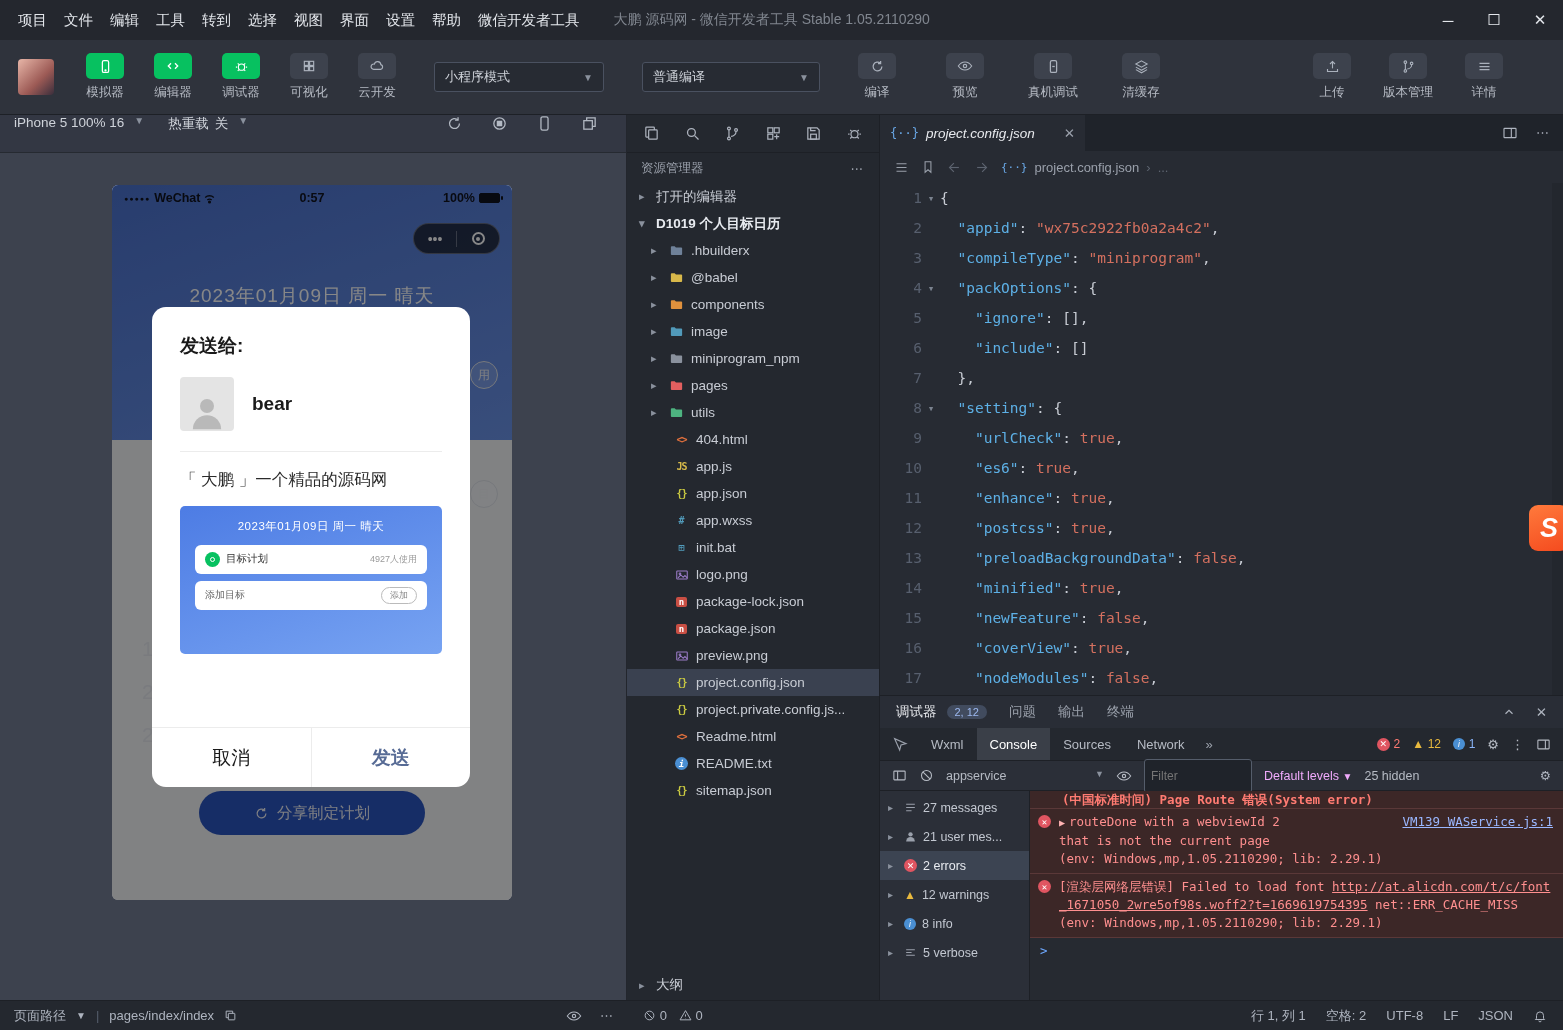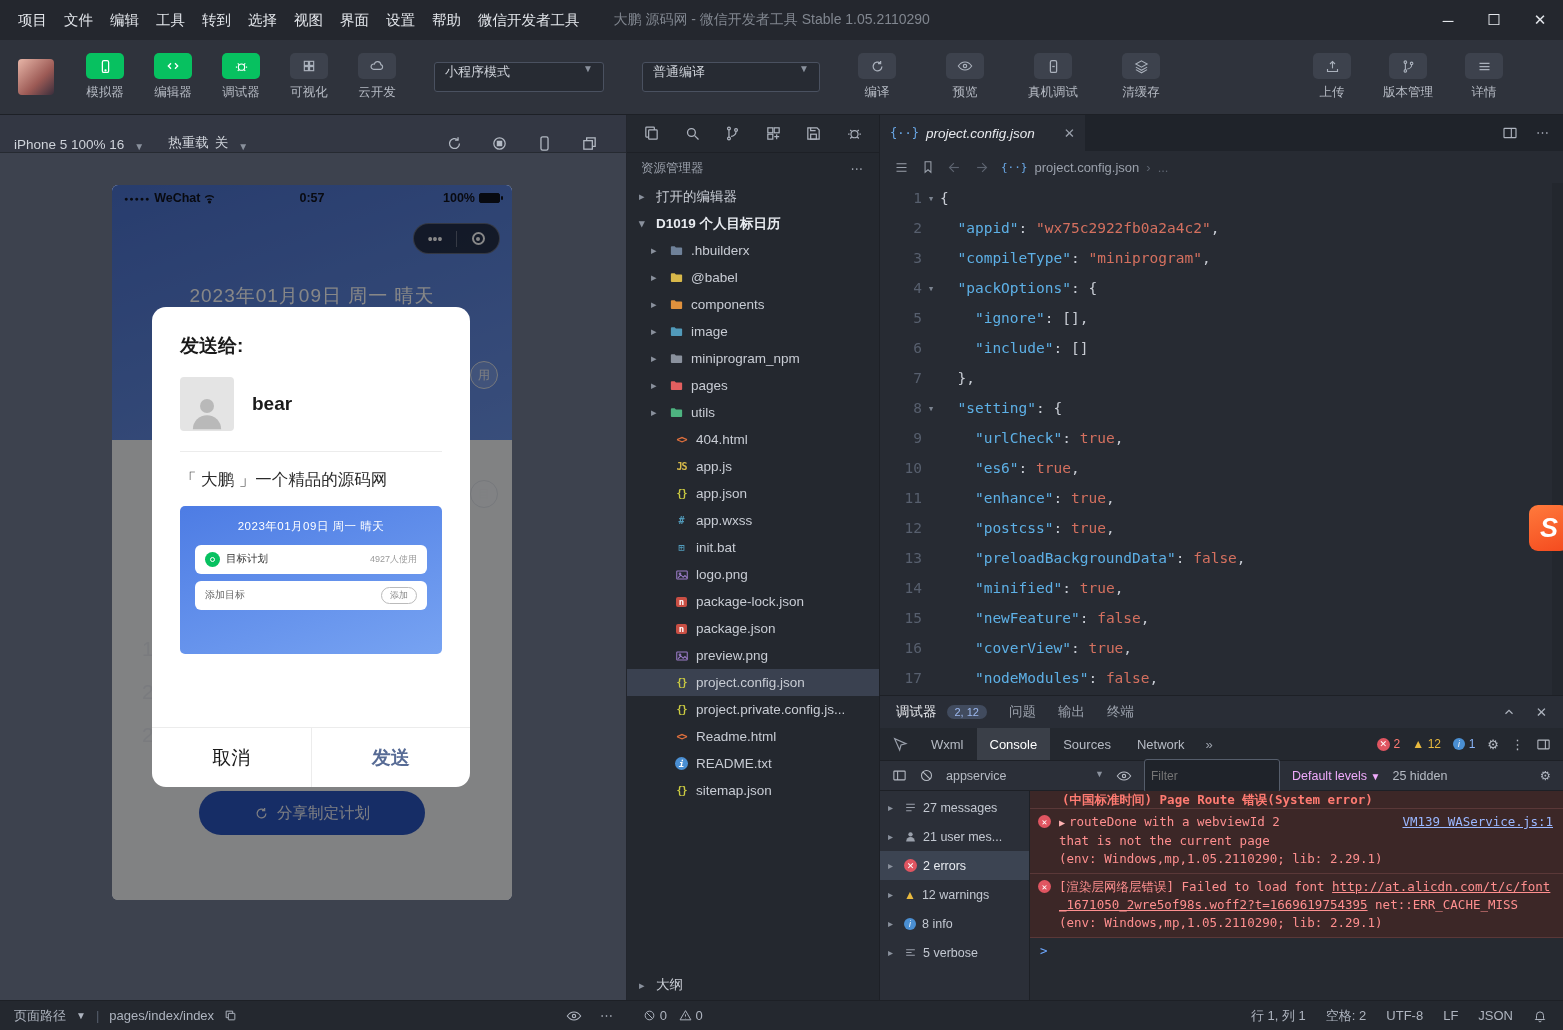--- a/index.html
+++ b/index.html
@@ -17,33 +17,33 @@
 .win-controls .wc{width:46px;height:40px;display:flex;align-items:center;justify-content:center;color:#e4e7ec;font-size:15px}
 
 
 .toolbar{position:absolute;top:40px;left:0;right:0;height:75px;background:#2f333c;border-bottom:1px solid #1d2026;display:flex;align-items:center;z-index:40}
 .avatar{width:36px;height:36px;border-radius:4px;margin-left:18px;background:linear-gradient(135deg,#e8b6a8,#9c5a55 60%,#3a2e3c);flex:none}
 .modes{display:flex;gap:6px;margin-left:20px}
 .tbtn{width:62px;display:flex;flex-direction:column;align-items:center;gap:5px}
 .tbtn .box{width:38px;height:26px;border-radius:5px;display:flex;align-items:center;justify-content:center;background:#3d424d;color:#aab1bc}
 .tbtn .box.green{background:#07c160;color:#fff}
 .tbtn .lbl{font-size:12.5px;color:#b6bbc4;white-space:nowrap}
-.dd{height:30px;background:#272b33;border:1px solid #4a5160;border-radius:3px;display:flex;align-items:flex-start;padding:0 10px;color:#cfd3da;font-size:13px;gap:16px}
+.dd{height:30px;background:#272b33;border:1px solid #4a5160;border-radius:3px;display:flex;align-items:center;padding:0 10px;color:#cfd3da;font-size:13px;gap:16px}
 .dd .car{margin-left:auto;color:#8a919d;font-size:10px}
 .dd.mode{width:170px;margin-left:26px}
 .dd.compile{width:178px;margin-left:38px}
 .actions{display:flex;gap:26px;margin-left:26px}
 .rightbtns{display:flex;gap:14px;margin-left:auto;margin-right:48px}
 
 
 .main{position:absolute;top:115px;bottom:30px;left:0;right:0;display:flex}
 
 
 .simcol{width:627px;position:relative;background:#3d424e;border-right:1px solid #23262d}
-.simbar{height:38px;background:#333743;border-bottom:1px solid #262a31;display:flex;align-items:flex-end;padding:0 14px;font-size:13.5px;color:#cfd3da;gap:6px}
+.simbar{height:38px;background:#333743;border-bottom:1px solid #262a31;display:flex;align-items:flex-start;padding:0 14px;font-size:13.5px;color:#cfd3da;gap:6px}
 .simbar .car{font-size:10px;color:#8a919d;margin:0 4px}
 .simbar .icons{margin-left:auto;display:flex;gap:28px;color:#b4bac4;padding-right:14px}
 .phone{position:absolute;left:112px;top:70px;width:400px;height:715px;background:#f3f5f8;border-radius:6px;overflow:hidden}
 .phone-header{position:absolute;top:0;left:0;right:0;height:255px;background:linear-gradient(160deg,#4c73cf,#6b93e8);z-index:1}
 .statusrow{position:absolute;top:0;left:0;right:0;height:26px;display:flex;align-items:center;padding:0 12px;color:#10131f;font-size:12.5px;font-weight:bold;z-index:1}
 .statusrow .mid{position:absolute;left:0;right:0;text-align:center}
 .statusrow .right{margin-left:auto;display:flex;align-items:center;gap:4px}
 .battery{width:21px;height:10px;border:1.5px solid #10131f;border-radius:2px;position:relative;background:#10131f}
 .battery:after{content:"";position:absolute;right:-4px;top:2px;width:2px;height:4px;background:#10131f;border-radius:1px}
 .capsule{position:absolute;top:38px;right:12px;width:87px;height:31px;background:rgba(20,22,30,.75);border:1px solid rgba(255,255,255,.28);border-radius:16px;display:flex;align-items:center;z-index:1;color:#fff}
@@ -134,21 +134,21 @@
 .devtabs .badges{margin-left:auto;display:flex;align-items:center;gap:12px;padding-right:12px}
 .errdot{width:13px;height:13px;border-radius:50%;background:#e05561;color:#fff;font-size:9px;display:inline-flex;align-items:center;justify-content:center}
 .warnch{color:#e8b93e;font-size:12px}
 .infodot{width:12px;height:12px;border-radius:50%;background:#4a8fd3;color:#fff;font-size:8.5px;display:inline-flex;align-items:center;justify-content:center;font-style:italic}
 .bnum-e{color:#ff7b72;font-size:12px}
 .bnum-w{color:#e8b93e;font-size:12px}
 .bnum-i{color:#8ab4f8;font-size:12px}
 .filterrow{height:30px;background:#2b2f38;border-bottom:1px solid #1d2026;display:flex;align-items:center;gap:12px;padding:0 12px;font-size:12.5px;color:#b6bbc4}
 .ctx{display:flex;align-items:flex-start;gap:8px;width:158px}
 .ctx .car{margin-left:auto;font-size:9px;color:#8a919d}
-.filterrow input{width:136px;height:20px;background:#1f232a;border:1px solid #555d6b;border-radius:3px;color:#cfd3da;font-size:12px;padding:16px 6px;font-family:"Liberation Sans",sans-serif}
+.filterrow input{width:108px;height:20px;background:#1f232a;border:1px solid #555d6b;border-radius:3px;color:#cfd3da;font-size:12px;padding:16px 6px;font-family:"Liberation Sans",sans-serif}
 .filterrow .dimmed{color:#f0abfc}
 .filterrow .gear{margin-left:auto;color:#aeb4bf}
 .conbody{flex:1;display:flex;overflow:hidden}
 .consb{width:150px;border-right:1px solid #1d2026;background:#2b2f38;padding-top:2px;font-size:12.5px}
 .sbrow{height:29px;display:flex;align-items:center;gap:6px;padding-left:8px;color:#c3c8d1}
 .sbrow .chev{font-size:10px;color:#8a919d;width:10px}
 .sbrow.selected{background:#3c4452;color:#e8ebf0}
 .conmsgs{flex:1;font-family:"DejaVu Sans Mono",monospace;font-size:12.5px;overflow:hidden;background:#262a31}
 .cmsg-clip{height:18px;line-height:18px;background:#3c2727;border-bottom:1px solid #5a3838;color:#ff7b72;font-weight:bold;padding-left:32px;overflow:hidden;white-space:nowrap}
 .cmsg{background:#3c2727;border-bottom:1px solid #5a3838;display:flex;gap:8px;padding:4px 10px 5px 8px;color:#ff8f8f;line-height:18px}

